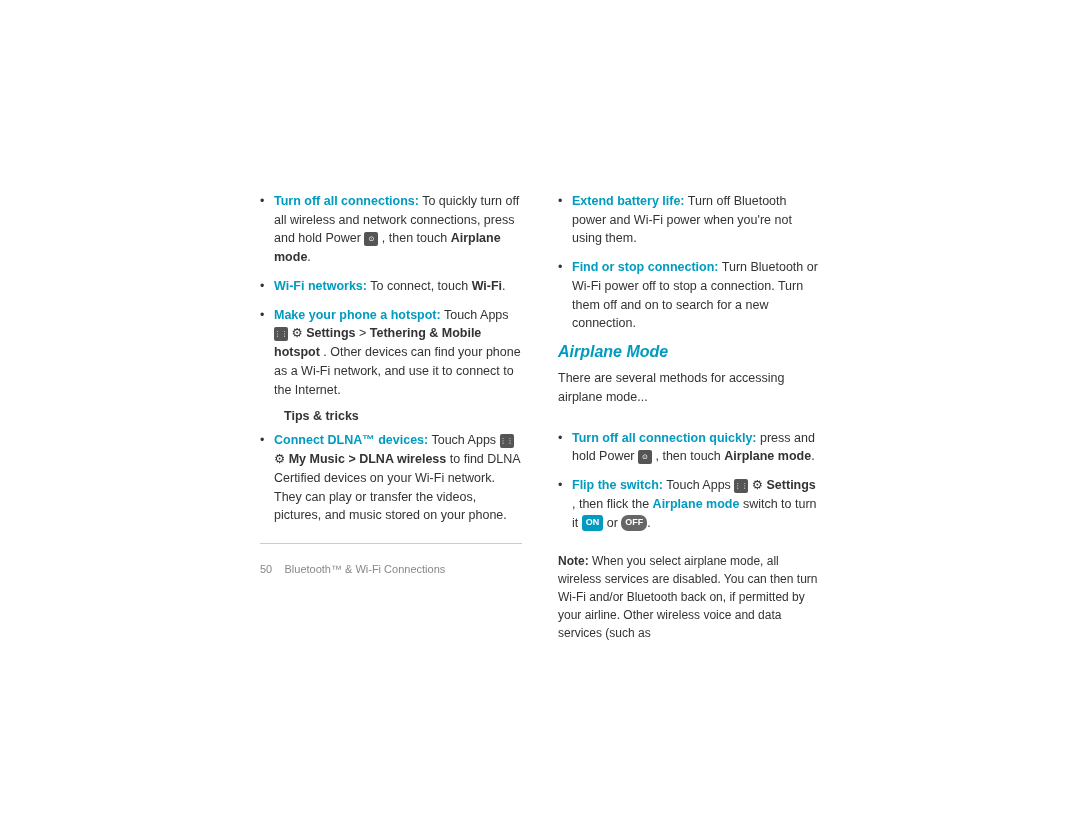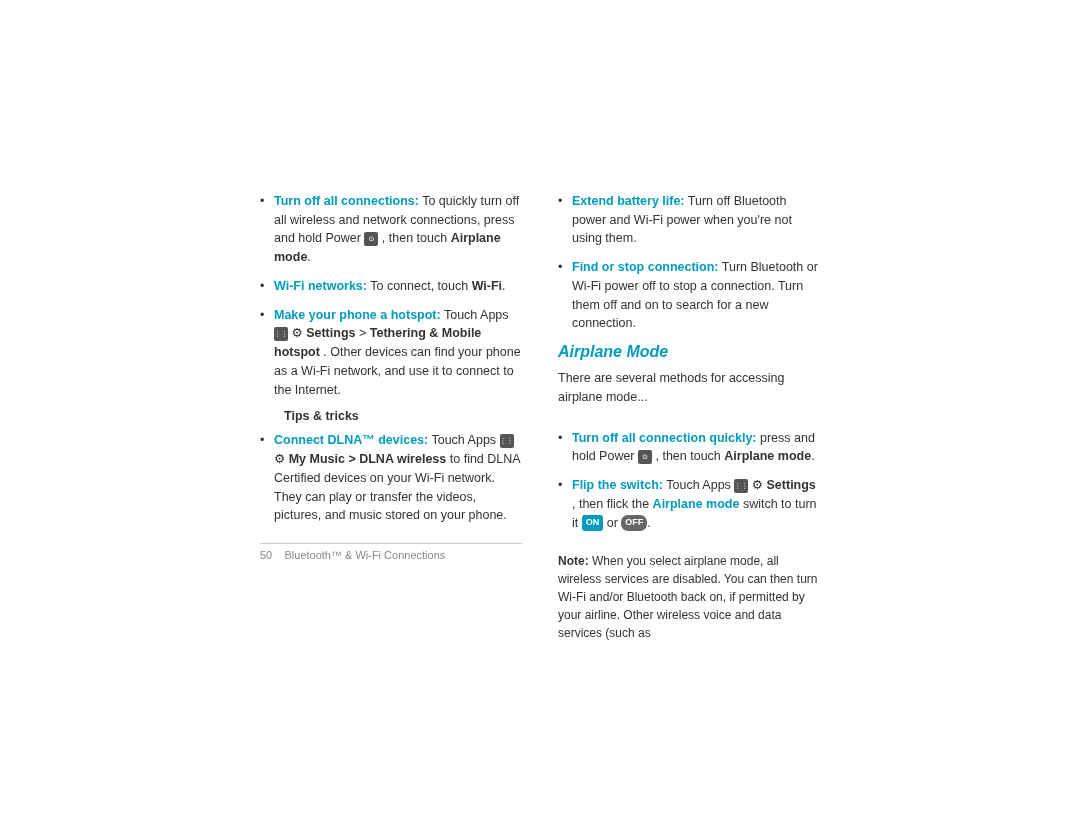--- a/index.html
+++ b/index.html
@@ -71,21 +71,21 @@
       font-size: 12.5px;
       line-height: 1.5;
       margin-bottom: 22px;
       color: #333;
     }
     .footer-line {
       margin-top: 18px;
       font-size: 11px;
       color: #888;
       border-top: 1px solid #ccc;
-      padding-top: 5px;
+      padding-top: 19px;
     }
     .toggle-on {
       display: inline-block;
       background: #009bbf;
       color: white;
       font-size: 9px;
       font-weight: bold;
       padding: 1px 4px;
       border-radius: 3px;
       vertical-align: middle;

